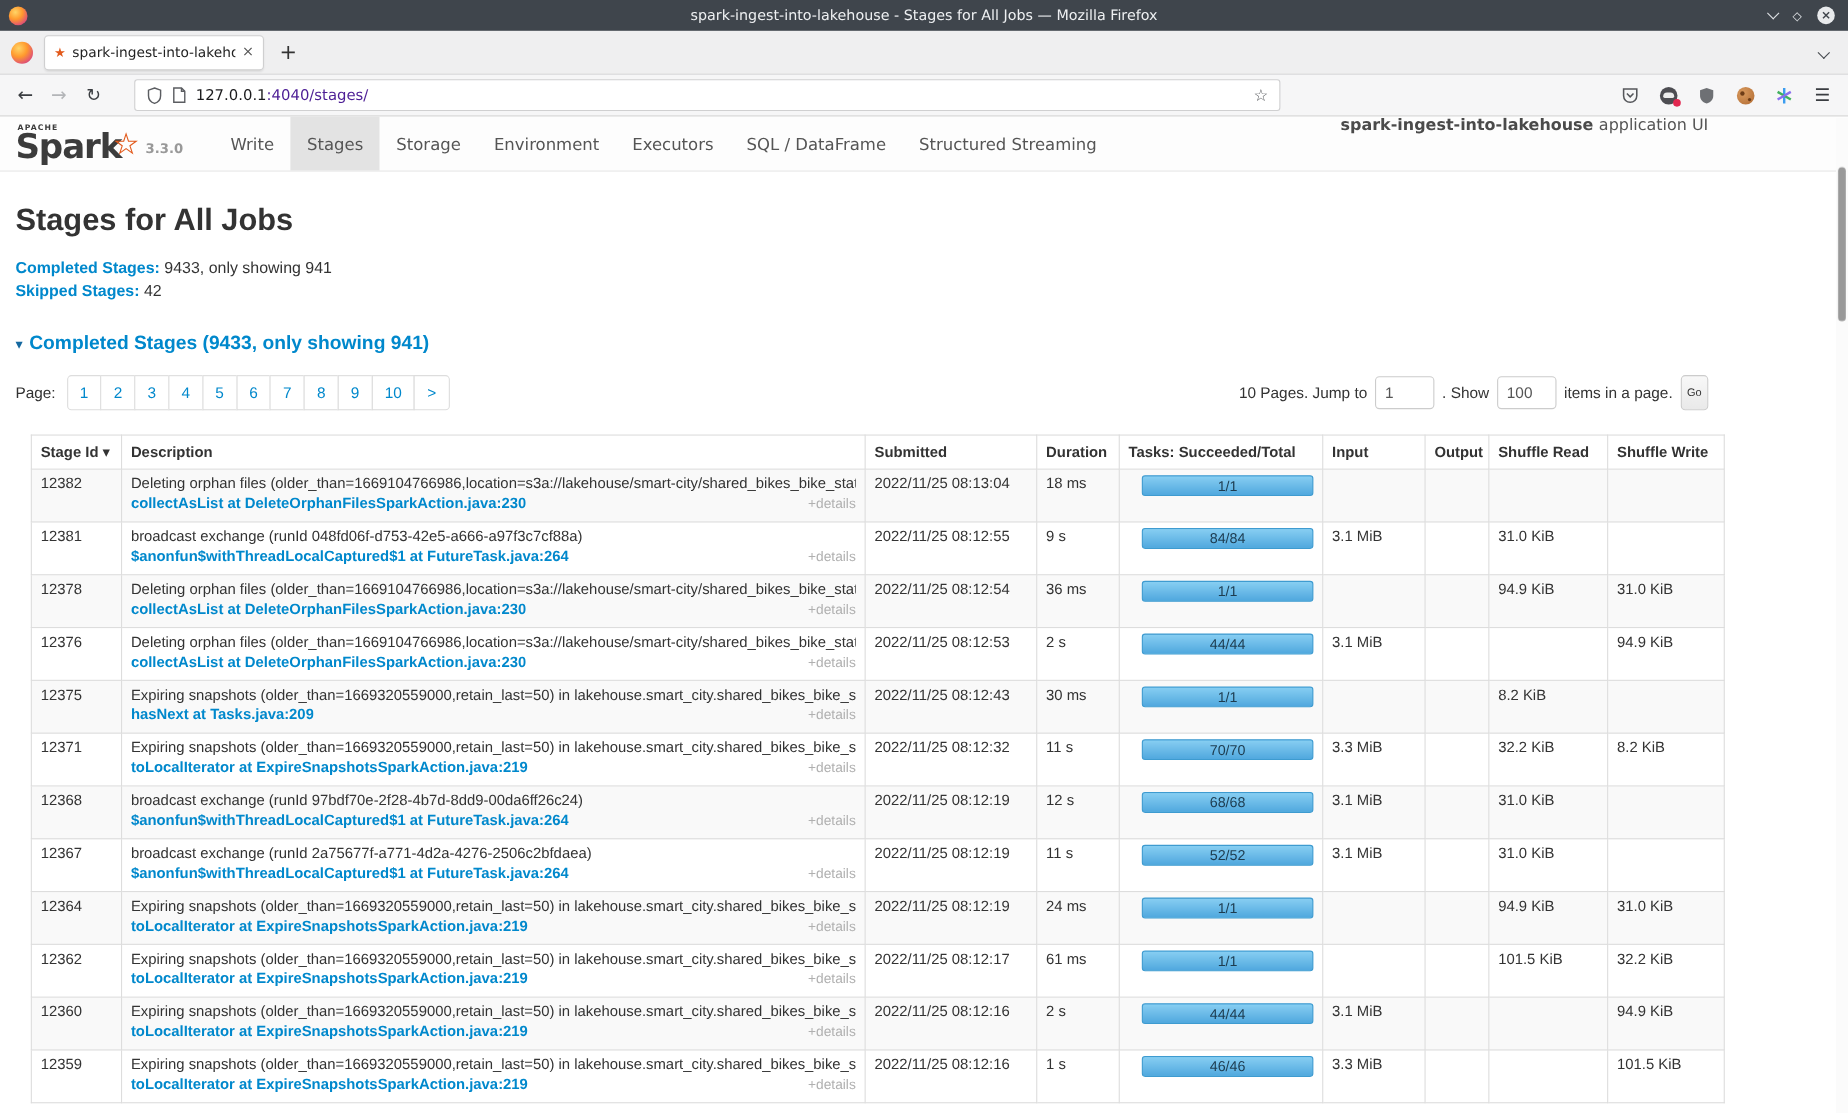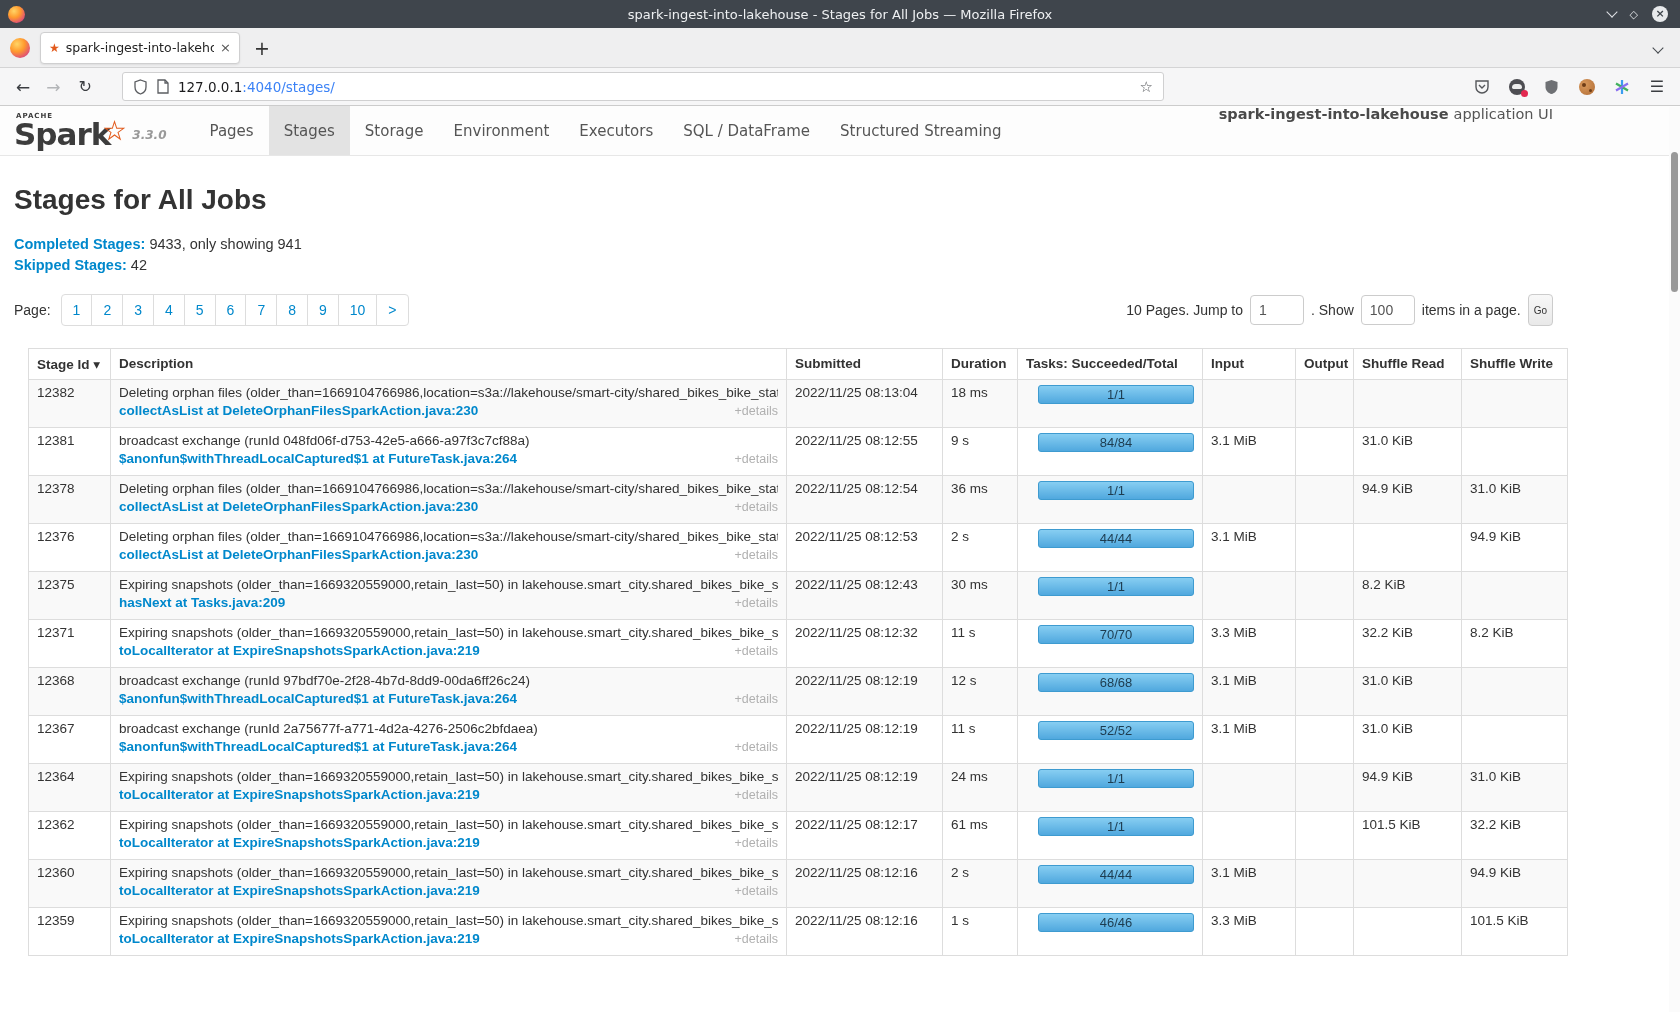--- a/index.html
+++ b/index.html
@@ -32,21 +32,21 @@
 
   .navbar-ff { height:38px; background:#f6f6f7; border-bottom:1px solid #ccc; display:flex; align-items:center; }
   .nav-arrow { font-size:17px; color:#3a3d41; margin-left:16px; }
   .nav-arrow.disabled { color:#b3b5b8; }
   .reload { font-size:16px; color:#3a3d41; margin-left:18px; }
   .urlbar { width:1042px; height:29px; margin-left:30px; background:#fff; border:1px solid #d0d0d1;
             border-radius:3px; display:flex; align-items:center; padding:0 10px; }
   .urlbar svg { flex:none; }
   .url-text { margin-left:9px; font-size:13.5px; flex:1; white-space:nowrap; overflow:hidden; }
   .url-host { color:#1b1b1d; }
-  .url-path { color:#3b82f6; }
+  .url-path { color:#4c1d95; }
   .url-star { color:#55575b; font-size:15px; }
   .ext-icons { display:flex; align-items:center; gap:17px; margin-left:auto; padding-right:16px; }
   .ext { position:relative; width:18px; height:18px; display:flex; align-items:center; justify-content:center; }
   .mask-circle { width:16px; height:16px; border-radius:50%; background:#4d4d52; position:relative; }
   .mask-circle::after { content:""; position:absolute; left:3px; top:5px; width:10px; height:5px;
       background:#ececec; border-radius:5px 5px 2px 2px; }
   .badge-red { position:absolute; right:-2px; bottom:-1px; width:7px; height:7px; border-radius:50%; background:#e22850; }
   .cookie { width:16px; height:16px; border-radius:50%; background:radial-gradient(circle at 35% 35%, #d99a5d, #b06a32);
             position:relative; }
   .cookie::before { content:""; position:absolute; left:3px; top:4px; width:4px; height:4px; border-radius:50%; background:#6e3d17; }
@@ -54,21 +54,21 @@
   .hamburger { font-size:16px; color:#3a3d41; margin-left:2px; }
 
   
   .spark-header { height:50px; background:#fdfdfd; border-bottom:1px solid #e7e7e7; display:flex; align-items:stretch; }
   .spark-brand { display:flex; align-items:flex-end; padding:4px 10px 6px 14px; position:relative; }
   .spark-logo-word { font-size:31px; font-weight:bold; color:#3c3c3c; letter-spacing:-1px; line-height:.9;
                      font-family:"DejaVu Sans","Liberation Sans",sans-serif; position:relative; }
   .spark-apache { position:absolute; top:6px; left:16px; font-size:7px; letter-spacing:1px; color:#3c3c3c; font-weight:bold; }
   .spark-star { position:absolute; top:-2px; right:-14px; color:#e25a1c; font-size:24px; line-height:1;
                 -webkit-text-stroke:1px #e25a1c; color:transparent; }
-  .spark-version { font-size:12px; font-weight:bold; color:#999; margin:0 0 7px 22px;font-style:italic; }
+  .spark-version { font-size:12px; font-weight:bold; color:#999; margin:0 0 7px 22px; }
   .spark-nav { display:flex; align-items:stretch; margin-left:18px; }
   .spark-nav-item { display:flex; align-items:center; padding:0 15px; font-size:15px; color:#555; cursor:pointer; }
   .spark-nav-item.active { background:#e3e3e3; color:#555; }
   .spark-app { margin-left:auto; display:flex; padding-right:127px; font-size:14.5px; color:#555; }
   .spark-app b { font-weight:bold; margin-right:5px; color:#4a4a4a; }
 
   
   .content { padding:28px 0 0 14px; }
   h1.page-title { font-size:28px; font-weight:bold; color:#333; margin-bottom:18px;
                   font-family:"Liberation Sans","DejaVu Sans",sans-serif; }
@@ -184,21 +184,21 @@
   </div>
 </div>
 
 <div class="spark-header">
   <div class="spark-brand">
     <span class="spark-apache">APACHE</span>
     <span class="spark-logo-word"><span>Spark</span><span class="spark-star">★</span></span>
     <span class="spark-version">3.3.0</span>
   </div>
   <div class="spark-nav" id="spark-nav">
-      <div class="spark-nav-item">Pages</div>
+      <div class="spark-nav-item">Write</div>
       <div class="spark-nav-item active">Stages</div>
       <div class="spark-nav-item">Storage</div>
       <div class="spark-nav-item">Environment</div>
       <div class="spark-nav-item">Executors</div>
       <div class="spark-nav-item">SQL / DataFrame</div>
       <div class="spark-nav-item">Structured Streaming</div>
     </div>
   <div class="spark-app">
     <b>spark-ingest-into-lakehouse</b>
     <span>application UI</span>
@@ -210,20 +210,23 @@
 
   <div class="stat-line">
     <a href="#">Completed Stages:</a>
     <span>9433, only showing 941</span>
   </div>
   <div class="stat-line">
     <a href="#">Skipped Stages:</a>
     <span>42</span>
   </div>
 
+  <div class="section-head">
+    <span class="arrow">▾</span><span>Completed Stages (9433, only showing 941)</span>
+  </div>
 
   <div class="pager-row">
     <span class="pager-label">Page:</span>
     <span class="page-group" id="page-group">
         <span class="page-btn">1</span>
         <span class="page-btn">2</span>
         <span class="page-btn">3</span>
         <span class="page-btn">4</span>
         <span class="page-btn">5</span>
         <span class="page-btn">6</span>

